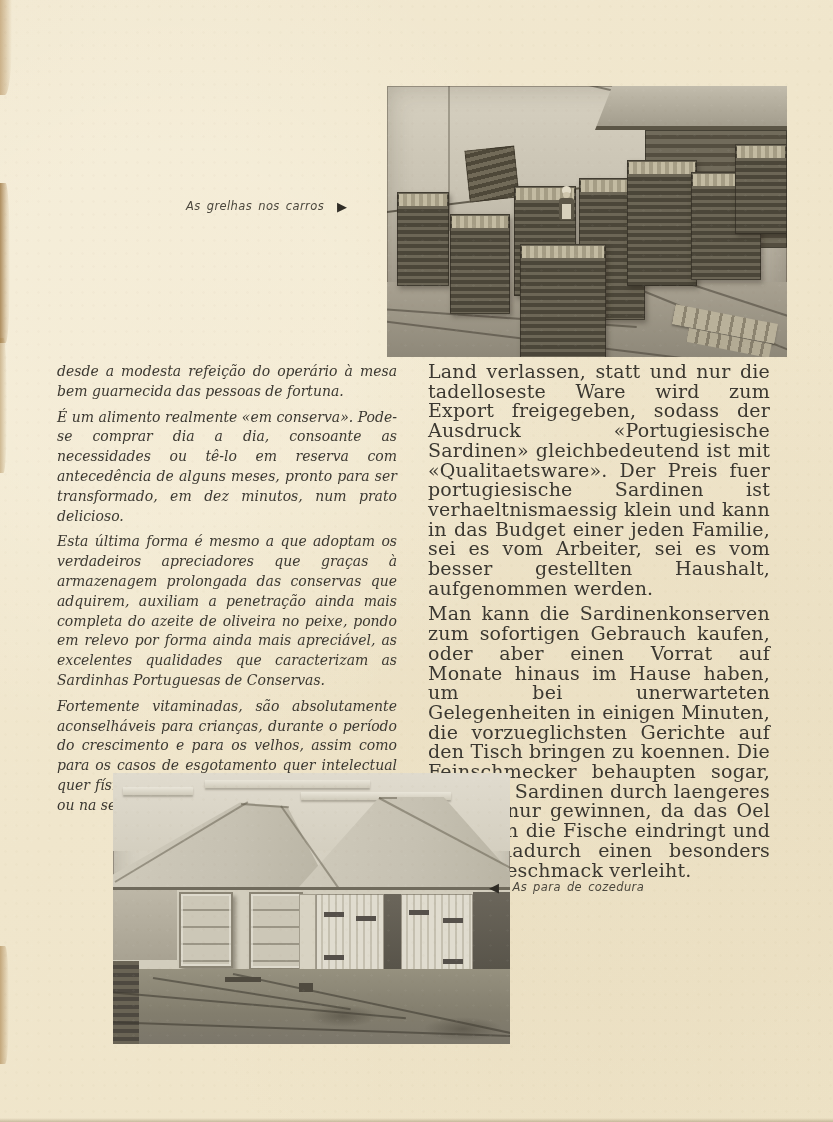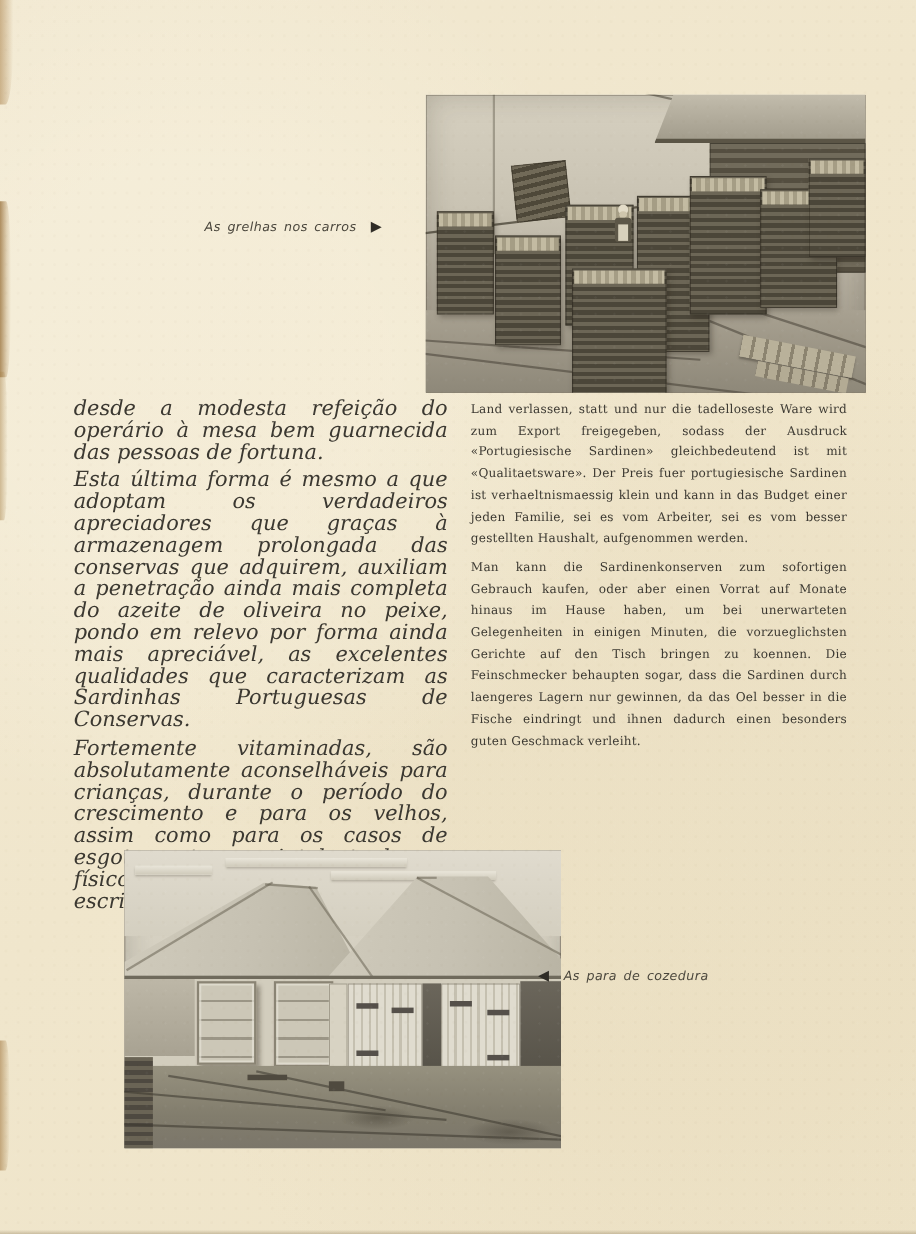--- a/index.html
+++ b/index.html
@@ -127,23 +127,23 @@
   .cap-top{left:186px;top:199px;}
   .cap-bottom{left:489px;top:880px;}
   .arrow{font-style:normal;font-size:13px;color:#2f2c26;line-height:1;}
 
   
   .col{
     position:absolute;top:362px;width:340px;
     color:#3b3831;text-align:justify;
   }
   .col p{margin:0 0 6px 0;}
-  .col-left{left:67px;font-style:italic;font-size:19px;line-height:19.8px;}
+  .col-left{left:57px;font-style:italic;font-size:14px;line-height:19.8px;}
   .col-left p{font-weight:500;}
-  .col-right{left:428px;width:342px;font-size:11px;line-height:19.7px;letter-spacing:.2px;}
+  .col-right{left:428px;width:342px;font-size:19px;line-height:19.7px;letter-spacing:.2px;}
 </style>
 </head>
 <body>
 
 <div class="page">
 
   <div class="deckle d1"></div>
   <div class="deckle d2"></div>
   <div class="deckle d3"></div>
   <div class="deckle d4"></div>
@@ -195,20 +195,21 @@
     <div class="flat-grills2"></div>
   </figure>
 
   <div class="caption cap-top">
     <span>As grelhas nos carros</span>
     <span class="arrow">▶</span>
   </div>
 
   <div class="col col-left">
     <p>desde a modesta refeição do operário à mesa bem guarnecida das pessoas de fortuna.</p>
+    <p>É um alimento realmente «em conserva». Pode-se comprar dia a dia, consoante as necessidades ou tê-lo em reserva com antecedência de alguns meses, pronto para ser transformado, em dez minutos, num prato delicioso.</p>
     <p>Esta última forma é mesmo a que adoptam os verdadeiros apreciadores que graças à armazenagem prolongada das conservas que adquirem, auxiliam a penetração ainda mais completa do azeite de oliveira no peixe, pondo em relevo por forma ainda mais apreciável, as excelentes qualidades que caracterizam as Sardinhas Portuguesas de Conservas.</p>
     <p>Fortemente vitaminadas, são absolutamente aconselháveis para crianças, durante o período do crescimento e para os velhos, assim como para os casos de esgotamento quer intelectual quer físico. Em casa ou em férias, no escritório ou na serra, na praia</p>
   </div>
   <div class="col col-right">
     <p>Land verlassen, statt und nur die tadelloseste Ware wird zum Export freigegeben, sodass der Ausdruck «Portugiesische Sardinen» gleichbedeutend ist mit «Qualitaetsware». Der Preis fuer portugiesische Sardinen ist verhaeltnismaessig klein und kann in das Budget einer jeden Familie, sei es vom Arbeiter, sei es vom besser gestellten Haushalt, aufgenommen werden.</p>
     <p>Man kann die Sardinenkonserven zum sofortigen Gebrauch kaufen, oder aber einen Vorrat auf Monate hinaus im Hause haben, um bei unerwarteten Gelegenheiten in einigen Minuten, die vorzueglichsten Gerichte auf den Tisch bringen zu koennen. Die Feinschmecker behaupten sogar, dass die Sardinen durch laengeres Lagern nur gewinnen, da das Oel besser in die Fische eindringt und ihnen dadurch einen besonders guten Geschmack verleiht.</p>
   </div>
 
   <figure class="photo photo-bottom">
     <div class="pb-ceiling"></div>

